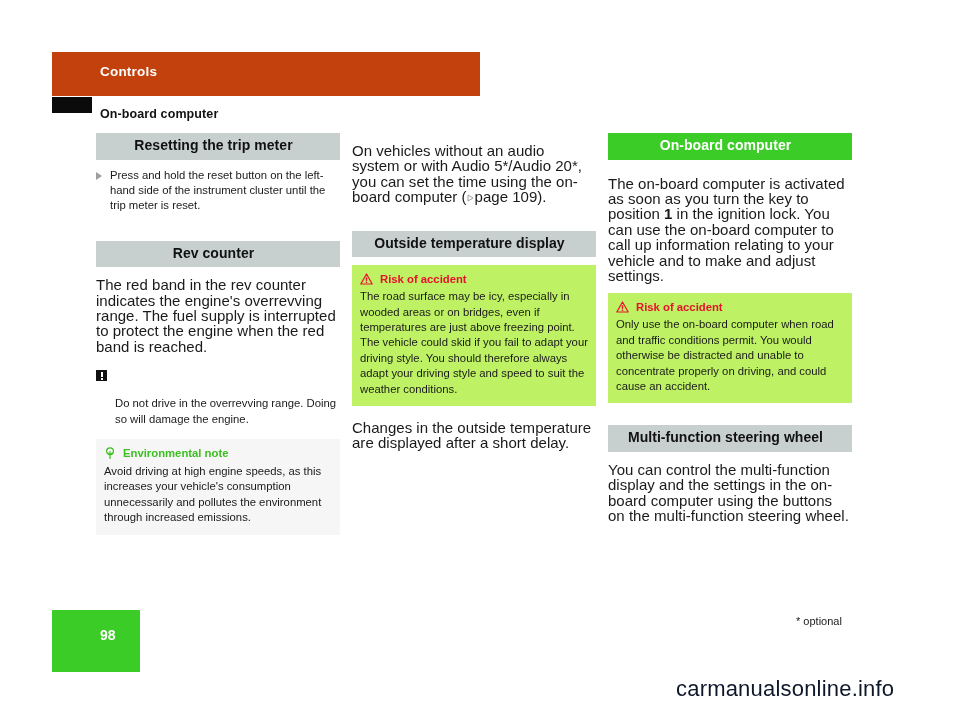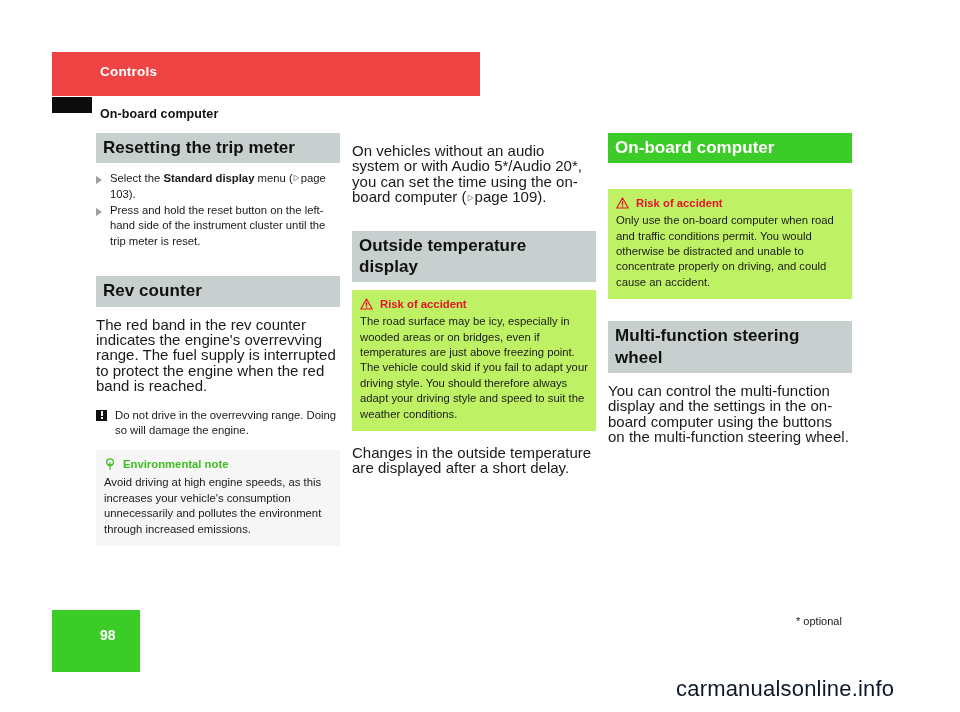--- a/index.html
+++ b/index.html
@@ -16,21 +16,21 @@
     overflow: hidden;
   }
 
   
   .chapter-banner {
     position: absolute;
     left: 52px;
     top: 52px;
     width: 428px;
     height: 44px;
-    background: #ef4444;
+    background: #c2410c;
   }
   .chapter-banner-title {
     position: absolute;
     left: 48px;
     top: 12px;
     font-size: 13.5px;
     font-weight: bold;
     color: #ffffff;
     letter-spacing: 0.2px;
   }
@@ -67,25 +67,26 @@
     width: 244px;
   }
   .col-1 { left: 0px; }
   .col-2 { left: 256px; }
   .col-3 { left: 512px; }
 
   
   .sec-head {
     background: #c8cfcf;
     color: #111111;
-    font-size: 17px;
+    font-size: 14px;
     font-weight: bold;
     padding: 4px 16px 5px 7px;
     line-height: 1.25;
     letter-spacing: 0.05px;
+    text-align: center;
   }
   .sec-head.green {
     background: #3ccc28;
     color: #ffffff;
   }
 
   
   p.body {
     margin: 0;
     font-size: 15px;
@@ -193,20 +194,21 @@
   }
 
   .warn-line {
     display: flex;
     align-items: flex-start;
     font-size: 11.3px;
     line-height: 15.4px;
   }
   .warn-line .wtext {
     margin-left: 8px;
+    margin-top: 28px;
   }
 
   .icon-tri { flex: 0 0 auto; position: relative; top: 1px; }
   .icon-tree { flex: 0 0 auto; position: relative; top: 1px; }
 
   
   .page-num-box {
     position: absolute;
     left: 52px;
     top: 610px;
@@ -250,26 +252,20 @@
 <div class="page-heading">On-board computer</div>
 
 <div class="columns">
 
   <div class="col col-1">
 
     <div class="sec-head">Resetting the trip meter</div>
     <div class="sp-8"></div>
 
     <ul class="steps">
-      <li>
-        <span class="tri-bullet"></span>
-        <span>Select the </span><b>Standard display</b><span> menu (</span><span class="ref-arrow"><svg width="7" height="8" viewBox="0 0 7 8">
-              <path d="M1 1 L6 4 L1 7 Z" fill="none" stroke="#9aa0a0" stroke-width="1"></path>
-            </svg></span><span>page 103).</span>
-      </li>
       <li>
         <span class="tri-bullet"></span>
         <span>Press and hold the reset button on the left-hand side of the instrument cluster until the trip meter is reset.</span>
       </li>
     </ul>
 
     <div class="sp-26"></div>
 
     <div class="sec-head">Rev counter</div>
     <div class="sp-10"></div>
@@ -332,20 +328,21 @@
 
     <p class="body">Changes in the outside temperature are displayed after a short delay.</p>
   </div>
 
   <div class="col col-3">
 
     <div class="sec-head green">On-board computer</div>
     <div class="sp-6"></div>
     <div class="sp-10"></div>
 
+    <p class="body"><span>The on-board computer is activated as soon as you turn the key to position </span><b>1</b><span> in the ignition lock. You can use the on-board computer to call up information relating to your vehicle and to make and adjust settings.</span></p>
 
     <div class="sp-10"></div>
 
     <div class="note-box">
       <div class="note-title red">
         <span class="icon-tri">
           <svg width="13" height="12" viewBox="0 0 13 12">
             <path d="M6.5 1 L12.2 11 L0.8 11 Z" fill="none" stroke="#e8112d" stroke-width="1.2" stroke-linejoin="round"></path>
             <rect x="5.8" y="4.3" width="1.4" height="3.6" fill="#e8112d"></rect>
             <rect x="5.8" y="8.6" width="1.4" height="1.4" fill="#e8112d"></rect>

